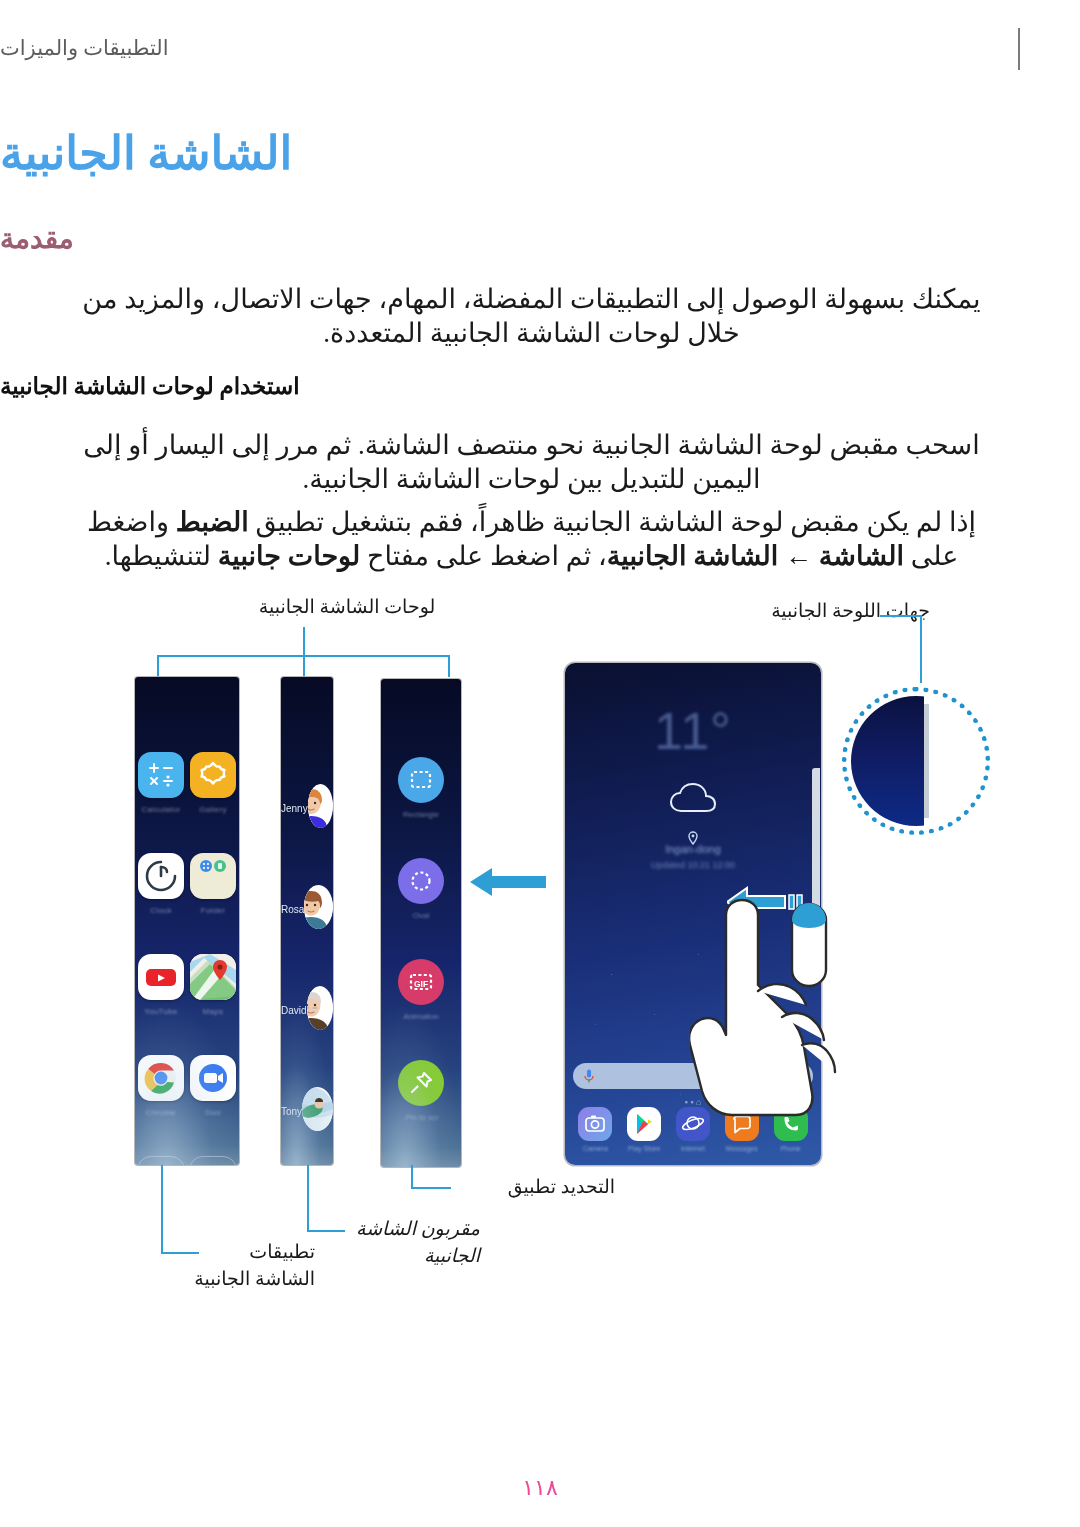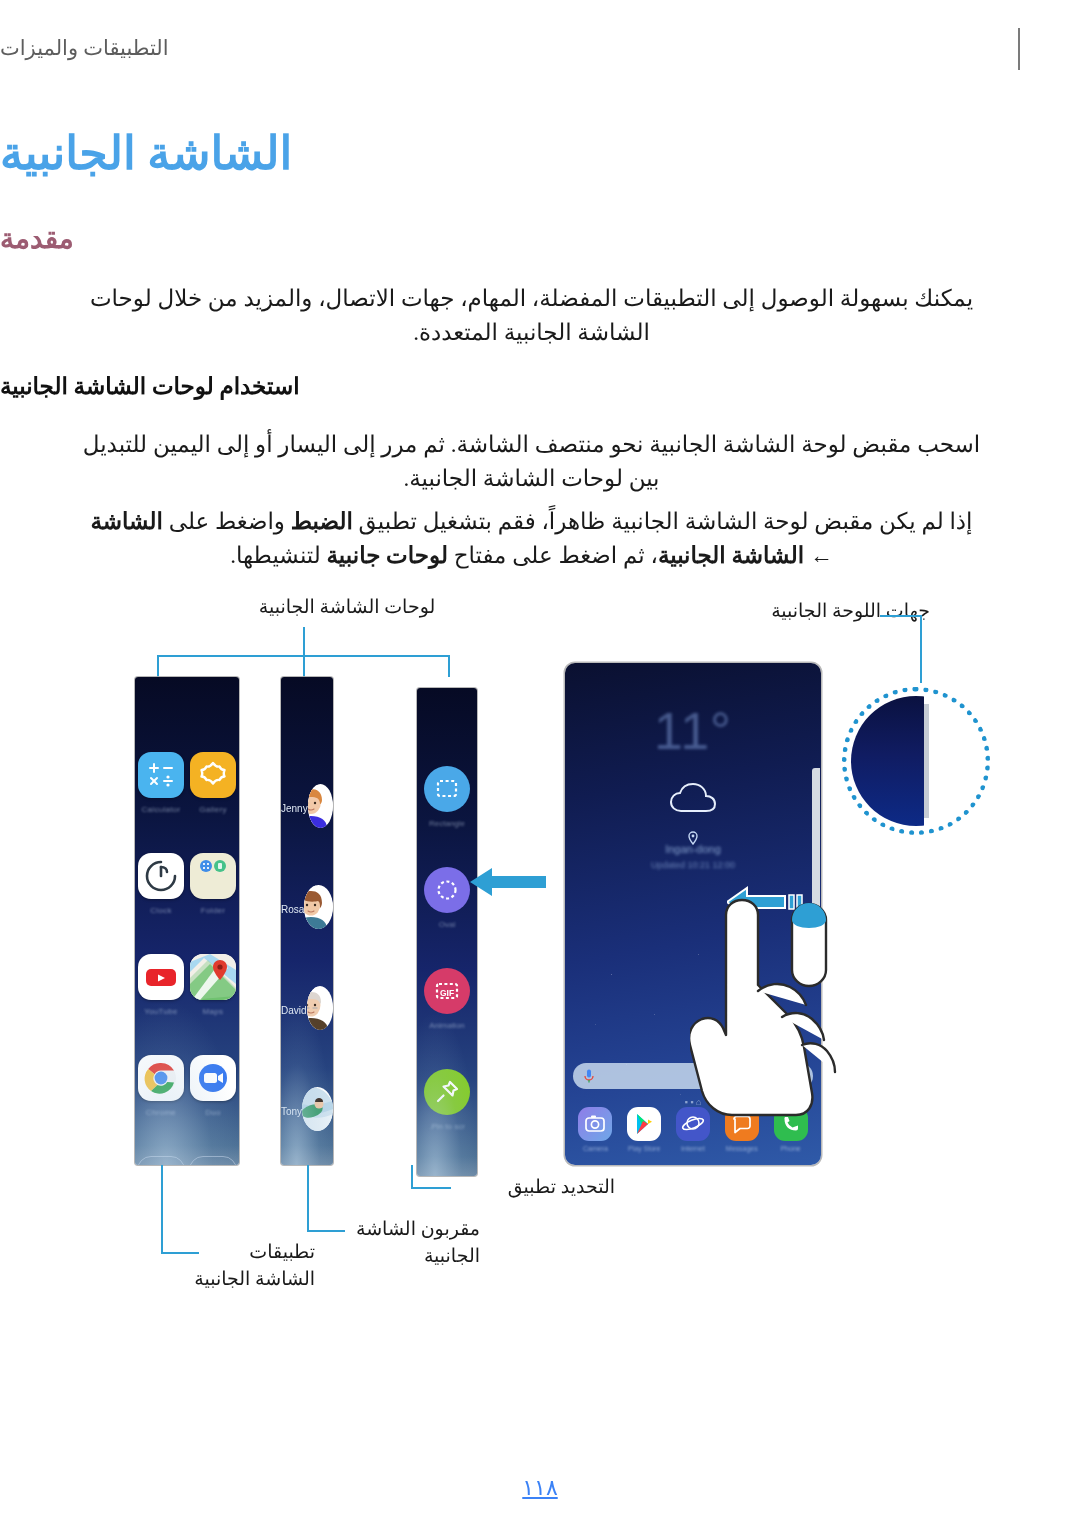--- a/index.html
+++ b/index.html
@@ -28,21 +28,21 @@
     font-size:28px;font-weight:bold;color:#9c5c72;
   }
   .h3{
     position:absolute;left:0;width:1005px;text-align:left;
     font-size:23px;font-weight:bold;color:#111;
   }
 
   
   .para{
     position:absolute;left:78px;width:907px;
-    text-align:center;font-size:23px;line-height:34px;color:#1a1a1a;
+    text-align:center;font-size:27px;line-height:34px;color:#1a1a1a;
   }
   .para b{font-weight:bold;}
 
   
   .figure{position:absolute;left:0;top:575px;width:1080px;height:720px;}
   .callout-label{
     position:absolute;font-size:19px;color:#1a1a1a;line-height:27px;text-align:center;
   }
   .lead{position:absolute;background:#2e9fd4;}
   .lead-v{width:2px;}
@@ -123,21 +123,21 @@
   .handle{position:absolute;background:#d5dbe3;border-radius:3px 0 0 3px;}
   .magnifier{position:absolute;border-radius:50%;border:5px dotted #1f93cf;
     background:#fff;box-sizing:border-box;}
   .mag-inner{position:absolute;inset:4px;border-radius:50%;overflow:hidden;background:#fff;}
   .mag-half{position:absolute;left:0;top:0;width:56%;height:100%;
     background:linear-gradient(180deg,#0a1140 0%,#101c62 45%,#0d2a86 100%);
     border-radius:0;}
   .mag-strip{position:absolute;left:56%;top:6%;width:5px;height:88%;background:#c6ccd4;}
 
   .page-num{position:absolute;bottom:26px;width:100%;text-align:center;
-    font-size:22px;color:#3b82f6;text-decoration:underline;}
+    font-size:22px;color:#ec4899;}
 
   .arrow-big{position:absolute;}
   .hand{position:absolute;}
 </style>
 </head>
 <body>
 
 <div class="page">
 
   <div class="header-rule"></div>
@@ -360,21 +360,21 @@
               <rect x="12" y="18" width="20" height="6" rx="2.6" fill="#2b2b2b"></rect>
               <path d="M19 28q3 2 6 0" stroke="#b8755c" stroke-width="1.1" fill="none" stroke-linecap="round"></path>
             </svg>
           </div>
 
         </div>
       </div>
       <div class="sheen"></div>
     </div>
 
-    <div class="panel" style="left:381px;top:113px;width:60px;height:488px;margin-left:36px;">
+    <div class="panel" style="left:381px;top:104px;width:80px;height:488px;">
       <div class="ss">
 
         <div class="ss-cell">
           <div class="ss-ic" style="background:#4aa8e8;">
             <svg width="46" height="46" viewBox="0 0 46 46">
               <rect x="14" y="15" width="18" height="15" rx="2" fill="none" stroke="#fff" stroke-width="2.2" stroke-dasharray="3 2.6"></rect>
             </svg>
           </div>
           <div class="ss-lbl">Rectangle</div>
         </div>
@@ -530,21 +530,21 @@
         <path d="M102 25a17 17 0 0 1 34 0c0 5-8 8-17 8s-17-3-17-8z" fill="#2e9fd4"></path>
       </svg>
     </div>
 
     <div class="lead lead-v" style="left:411px;top:590px;height:22px;"></div>
     <div class="lead lead-h" style="left:411px;top:612px;width:40px;"></div>
     <div class="callout-label" style="left:455px;top:598px;width:160px;text-align:right;">التحديد تطبيق</div>
 
     <div class="lead lead-v" style="left:307px;top:590px;height:65px;"></div>
     <div class="lead lead-h" style="left:307px;top:655px;width:38px;"></div>
-    <div class="callout-label" style="left:330px;top:640px;width:150px;text-align:right;">مقربون الشاشة الجانبية</div>
+    <div class="callout-label" style="left:330px;top:640px;width:150px;text-align:right;font-style:italic;">مقربون الشاشة الجانبية</div>
 
     <div class="lead lead-v" style="left:161px;top:590px;height:87px;"></div>
     <div class="lead lead-h" style="left:161px;top:677px;width:38px;"></div>
     <div class="callout-label" style="left:185px;top:663px;width:130px;text-align:right;">تطبيقات الشاشة الجانبية</div>
 
   </div>
 
   <div class="page-num">١١٨</div>
 </div>
 

